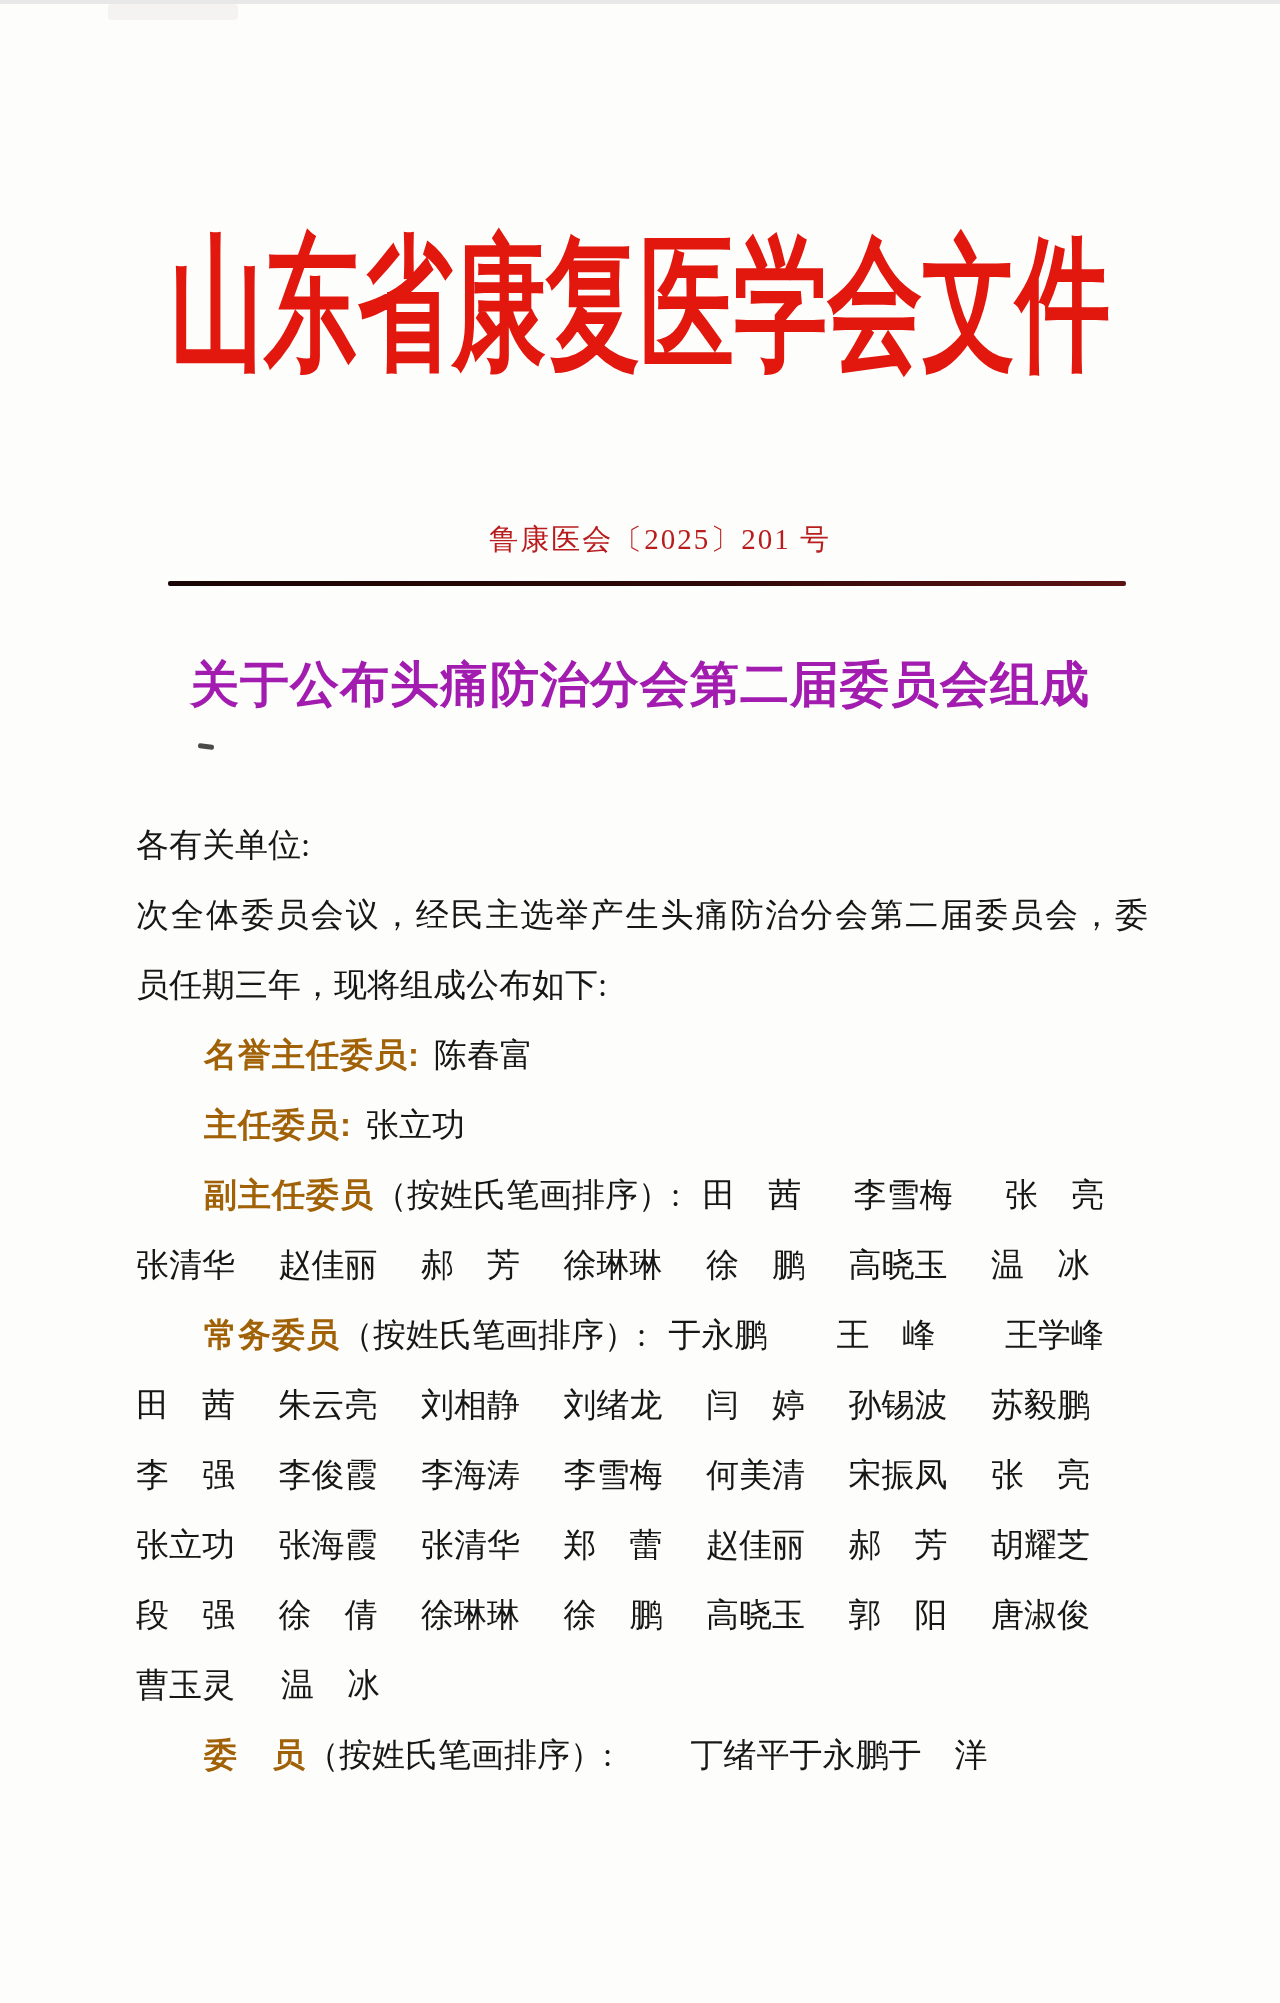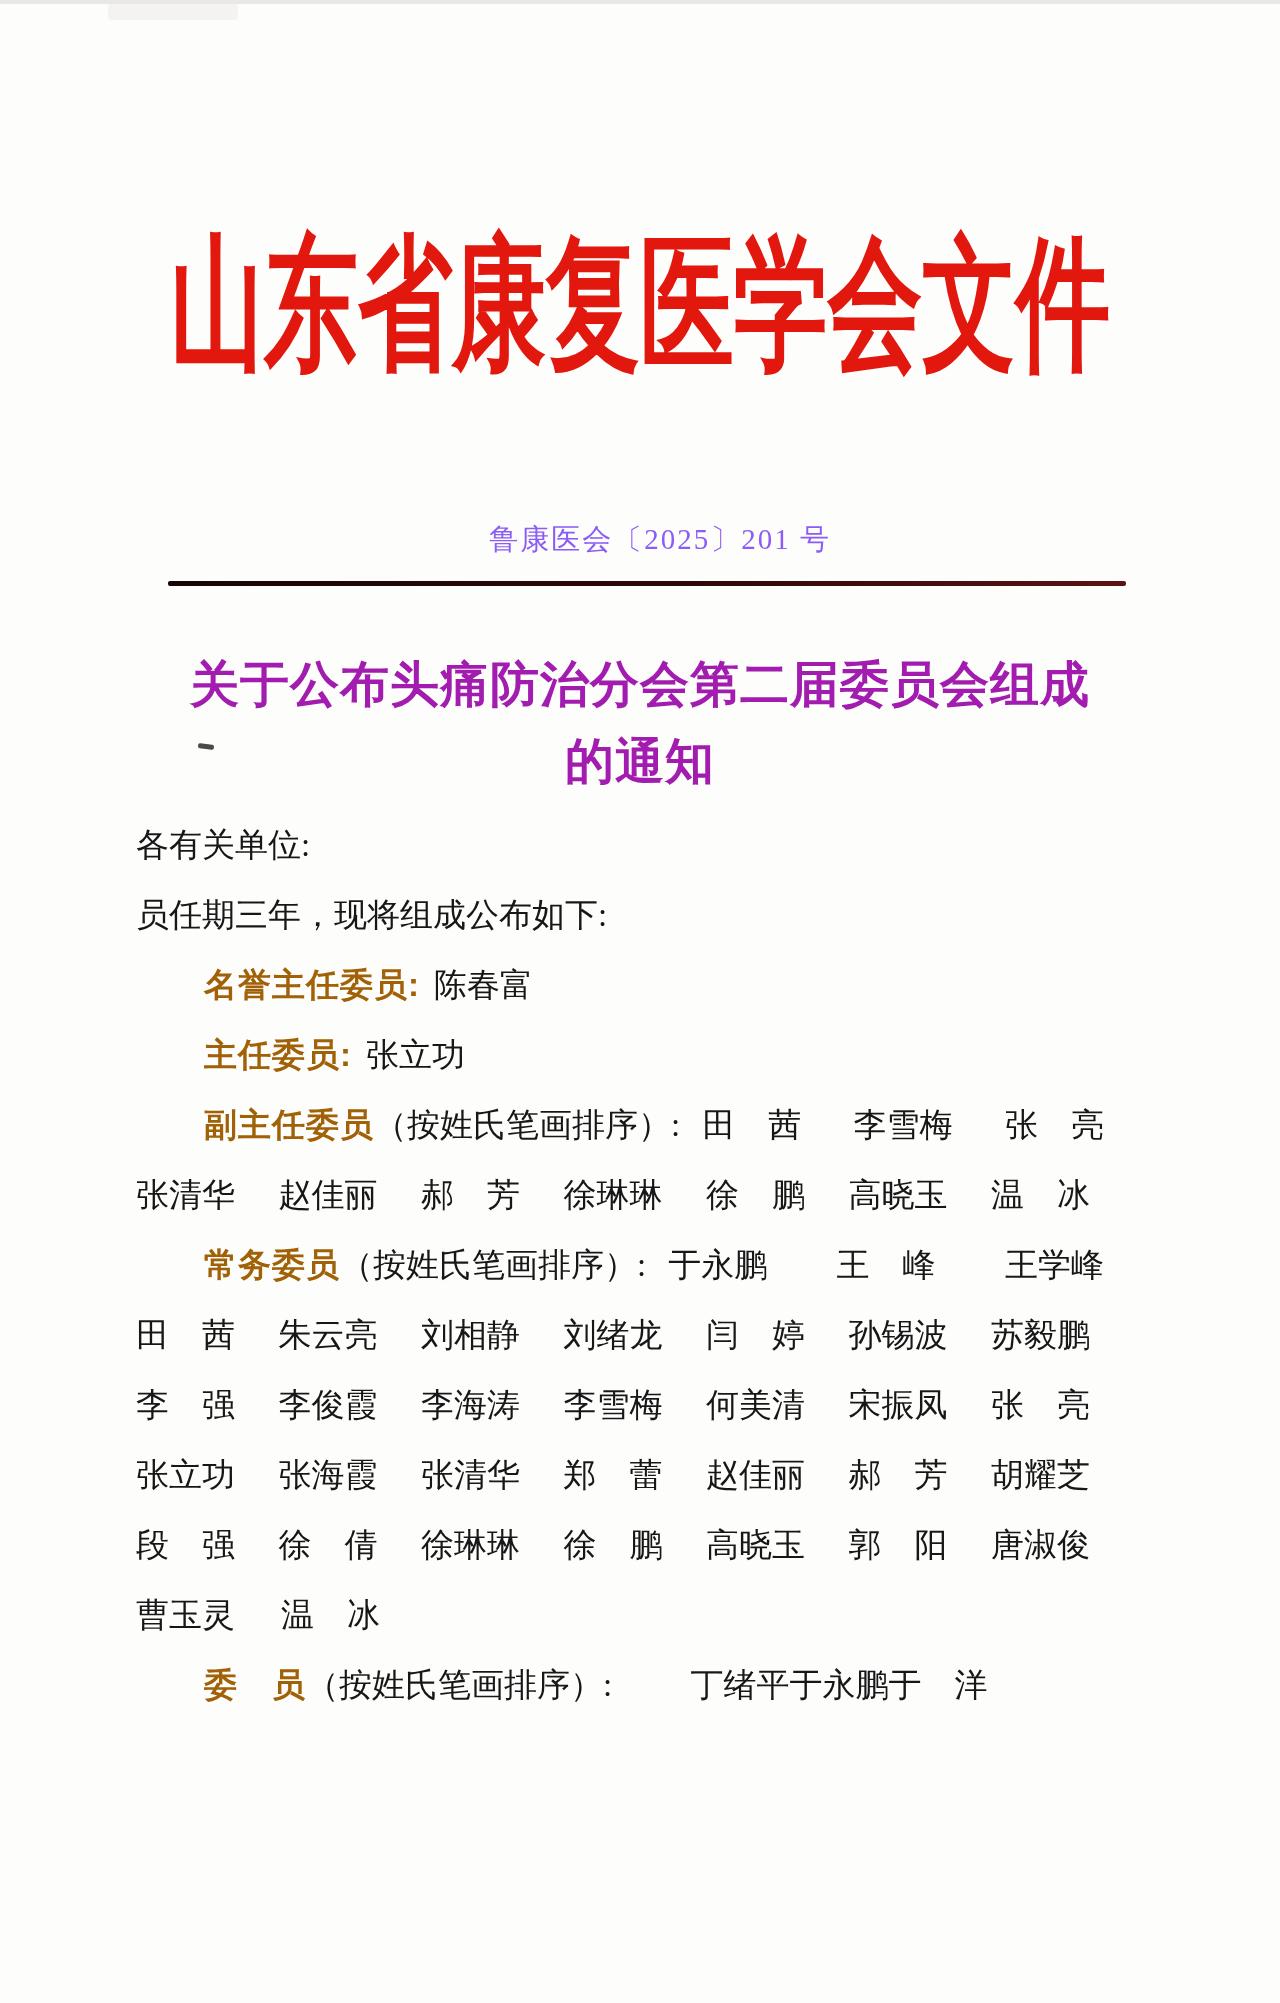--- a/index.html
+++ b/index.html
@@ -11,21 +11,21 @@
   .smudge{position:absolute;left:108px;top:0;width:130px;height:16px;background:#f4f3f1;border-radius:4px;}
   .letterhead{
     position:absolute;top:228px;left:0;width:100%;margin:0;
     text-align:center;font-size:94px;font-weight:bold;line-height:1;
     color:#e2170d;letter-spacing:0px;
     transform:scaleY(1.55);transform-origin:top center;
     font-family:"Liberation Serif","DejaVu Serif",serif;
   }
   .docnum{
     position:absolute;top:516px;left:0;width:100%;padding-left:40px;box-sizing:border-box;
-    text-align:center;font-size:29px;letter-spacing:2px;color:#8b5cf6;
+    text-align:center;font-size:29px;letter-spacing:2px;color:#b91c1c;
   }
   .rule{
     position:absolute;top:577px;left:168px;width:958px;height:5px;border-radius:2px;
     background:linear-gradient(90deg,#190505,#2e0808 55%,#5c1313);
   }
   .doc-title{
     position:absolute;top:642px;left:0;width:100%;
     text-align:center;font-size:49px;font-weight:bold;line-height:77px;color:#a21caf;
     letter-spacing:1px;
   }
@@ -60,29 +60,29 @@
   <div class="smudge"></div>
 
   <h1 class="letterhead">山东省康复医学会文件</h1>
 
   <div class="docnum">鲁康医会〔2025〕201 号</div>
 
   <div class="rule"></div>
 
   <div class="doc-title">
     <div>关于公布头痛防治分会第二届委员会组成</div>
-    <div>的通知</div>
   </div>
 
   <div class="stray"></div>
 
   <div class="body">
 
     <div class="line">各有关单位:</div>
 
+    <div class="line just">次全体委员会议，经民主选举产生头痛防治分会第二届委员会，委</div>
     <div class="line">员任期三年，现将组成公布如下:</div>
 
     <div class="line indent-s">
       <span class="lbl">名誉主任委员:</span><span class="val">陈春富</span>
     </div>
 
     <div class="line indent-s">
       <span class="lbl">主任委员:</span><span class="val">张立功</span>
     </div>
 

